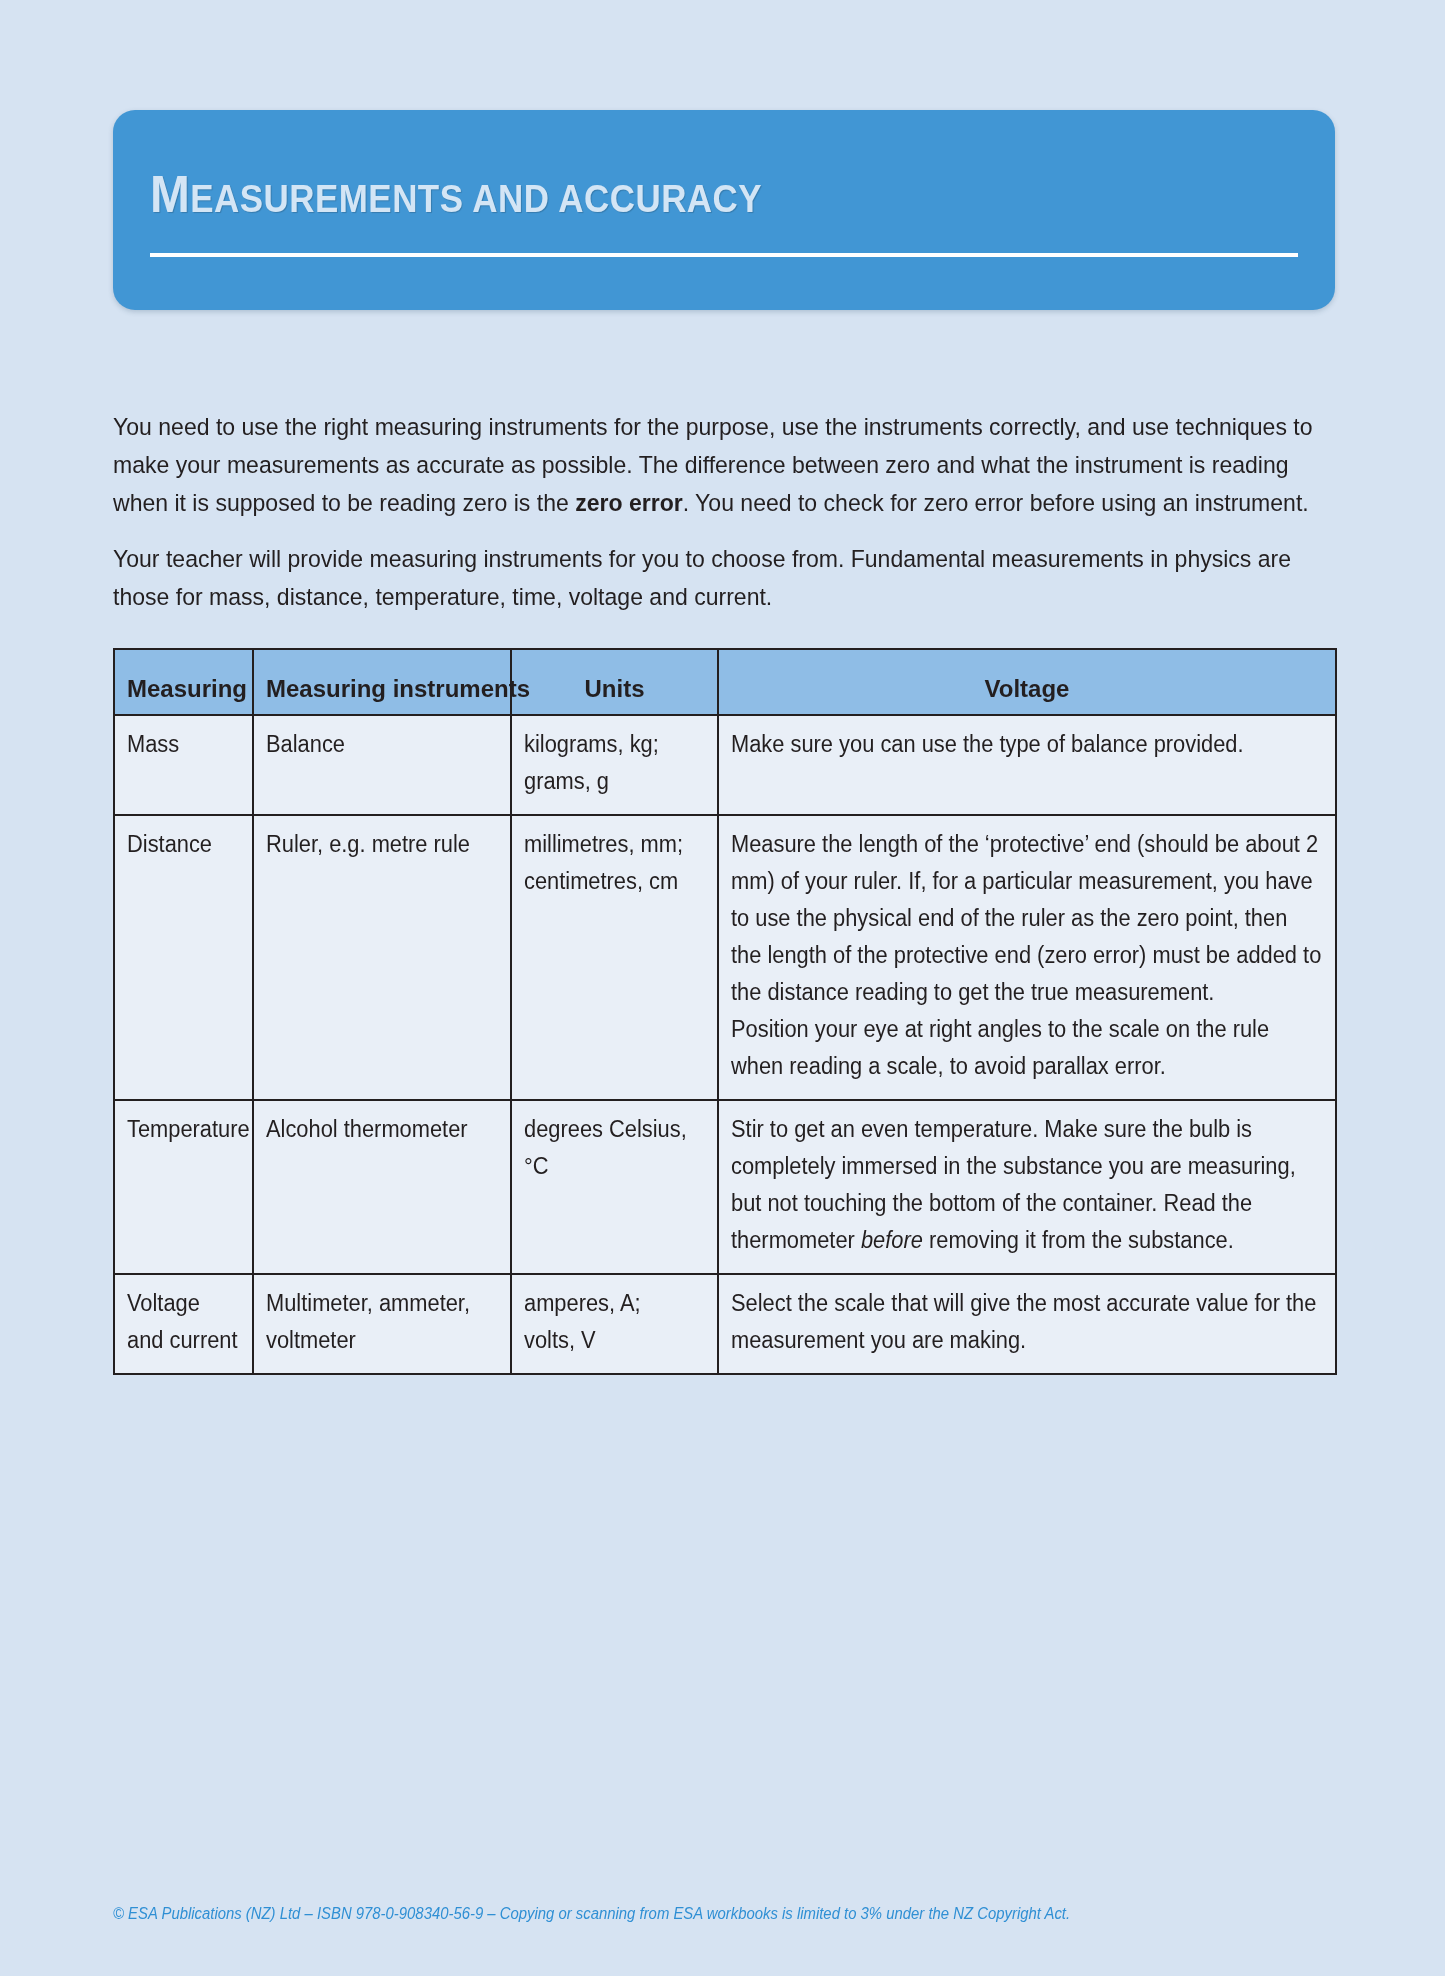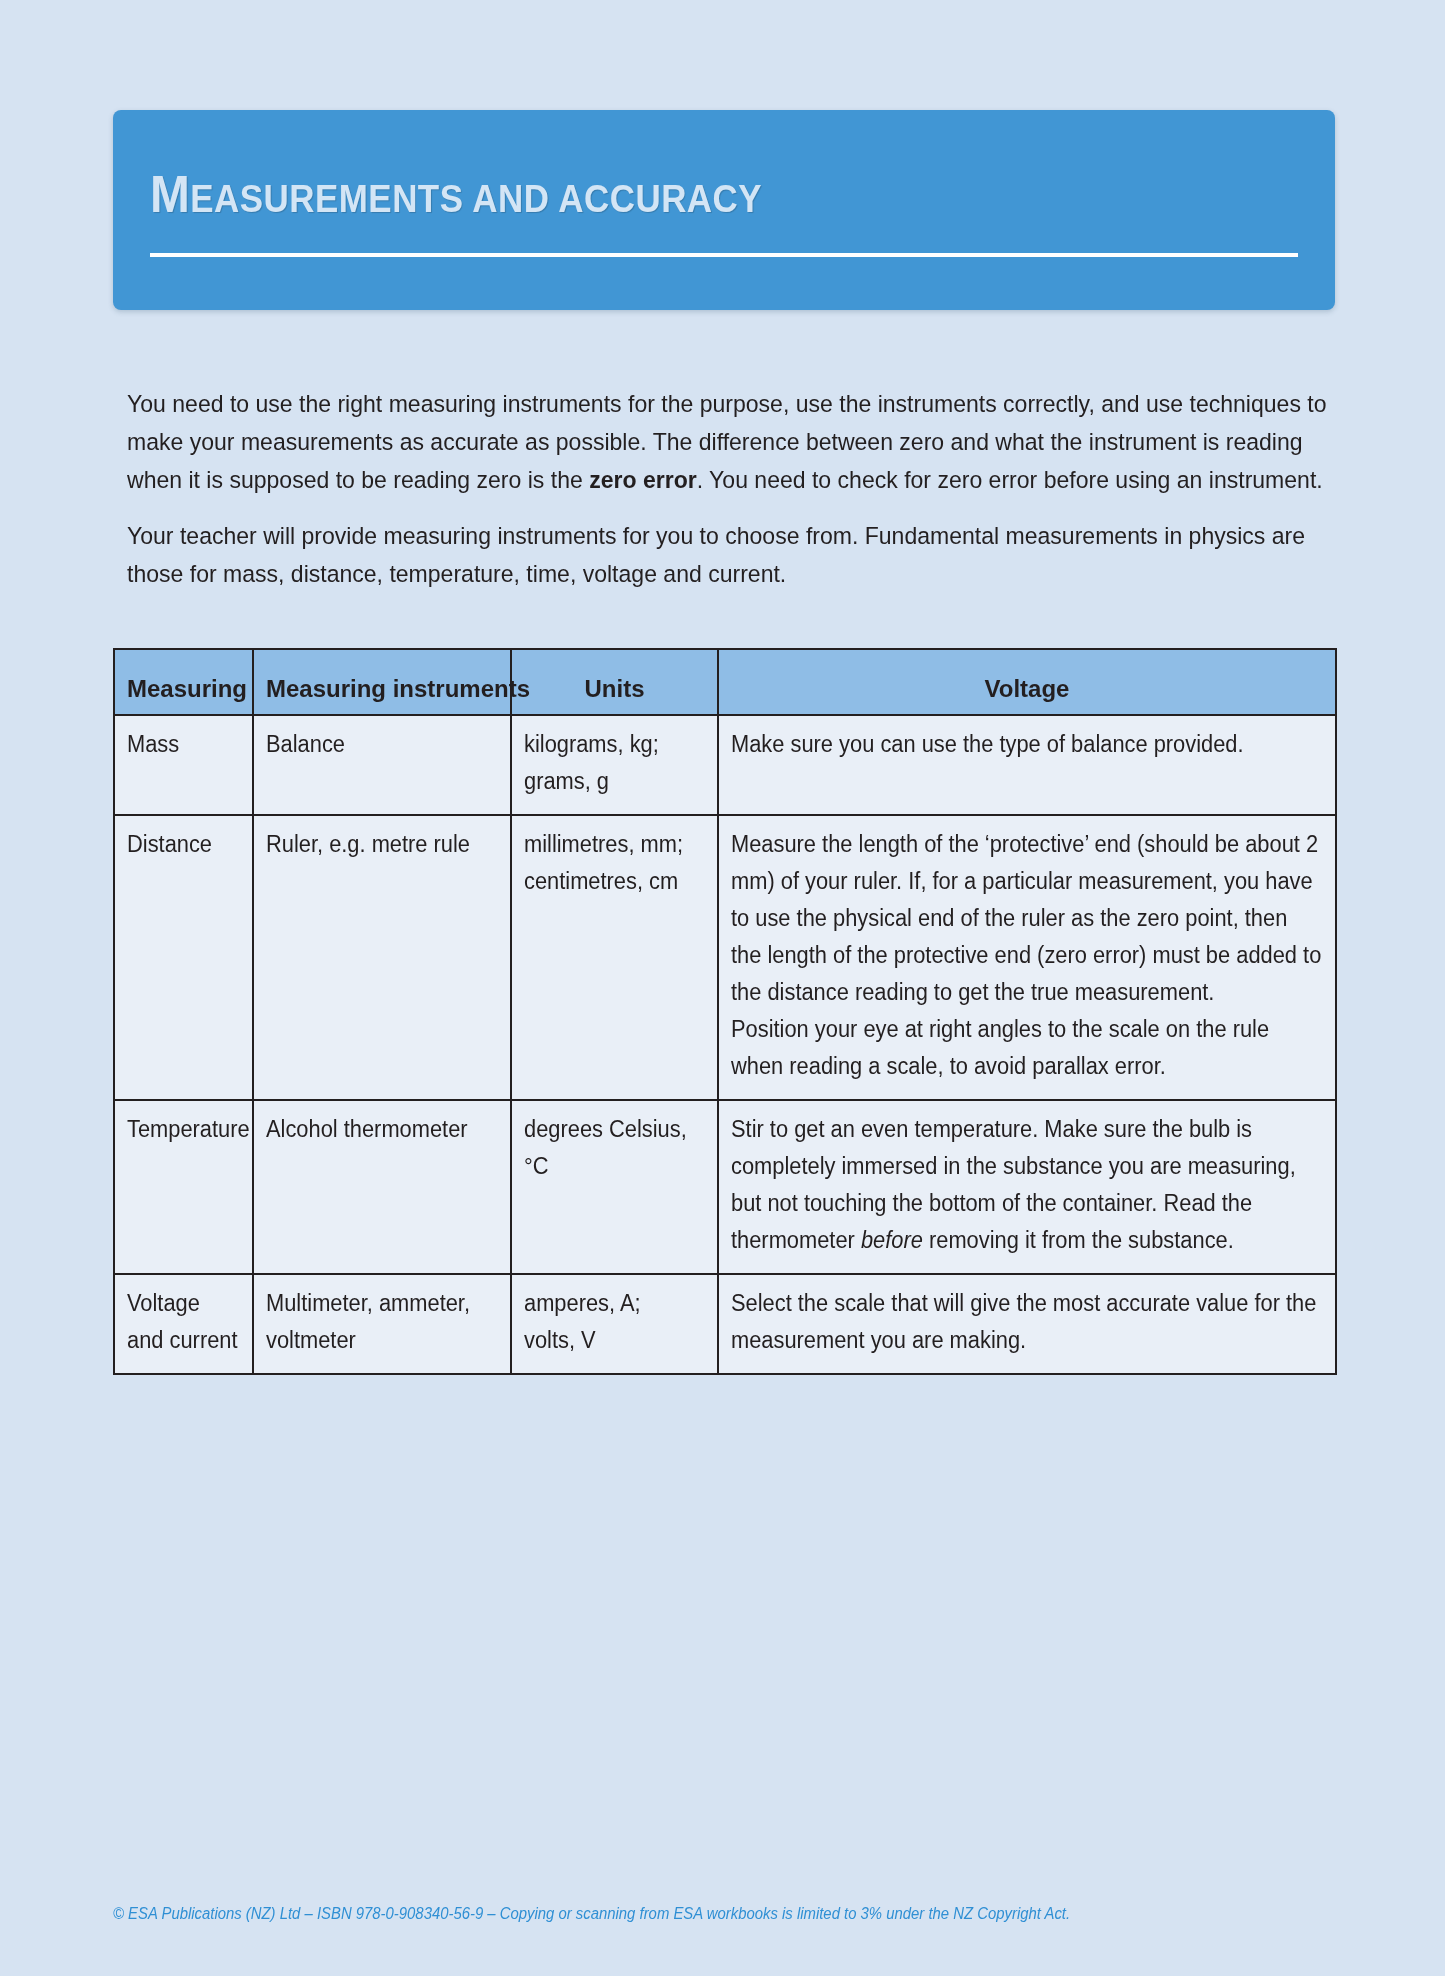--- a/index.html
+++ b/index.html
@@ -25,21 +25,21 @@
   }
 
   
   .banner {
     position: absolute;
     left: 113px;
     top: 110px;
     width: 1222px;
     height: 200px;
     background: #4196d4;
-    border-radius: 8px;
+    border-radius: 22px;
     box-shadow: 0 2px 5px rgba(60,90,120,0.25);
   }
   .banner-title {
     position: absolute;
     left: 37px;
     top: 68px;
     color: #d3e5f5;
     font-family: "Liberation Sans", sans-serif;
     font-weight: bold;
     font-size: 38px;
@@ -59,23 +59,22 @@
     top: 143px;
     width: 1148px;
     height: 4px;
     background: #ffffff;
   }
 
   
   .body-copy {
     position: absolute;
     left: 113px;
-    top: 385px;
+    top: 408px;
     width: 1215px;
-    margin-left: 14px;
   }
   .para {
     font-family: "Liberation Sans", sans-serif;
     font-size: 24.5px;
     line-height: 38px;
     color: #231f20;
     margin: 0 0 18px 0;
     transform: scaleX(0.94);
     transform-origin: left top;
     width: 1292px;

